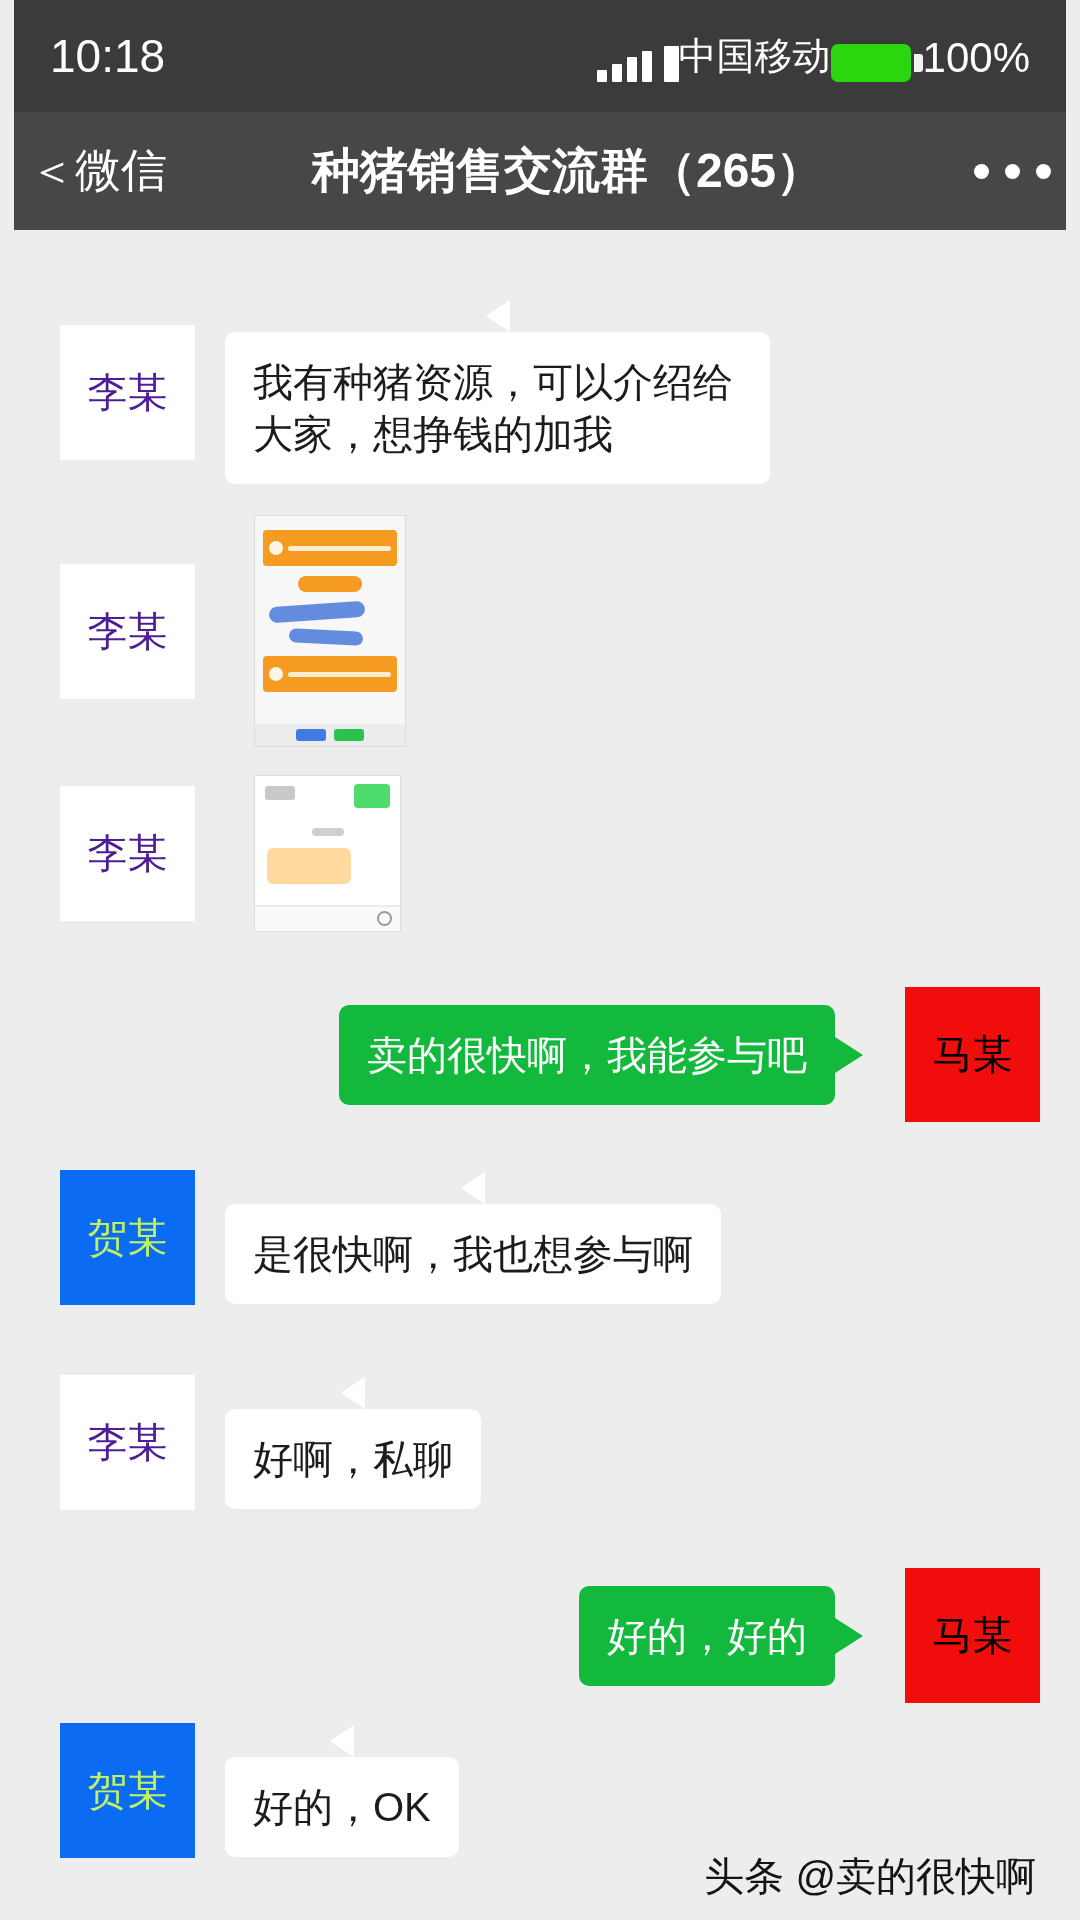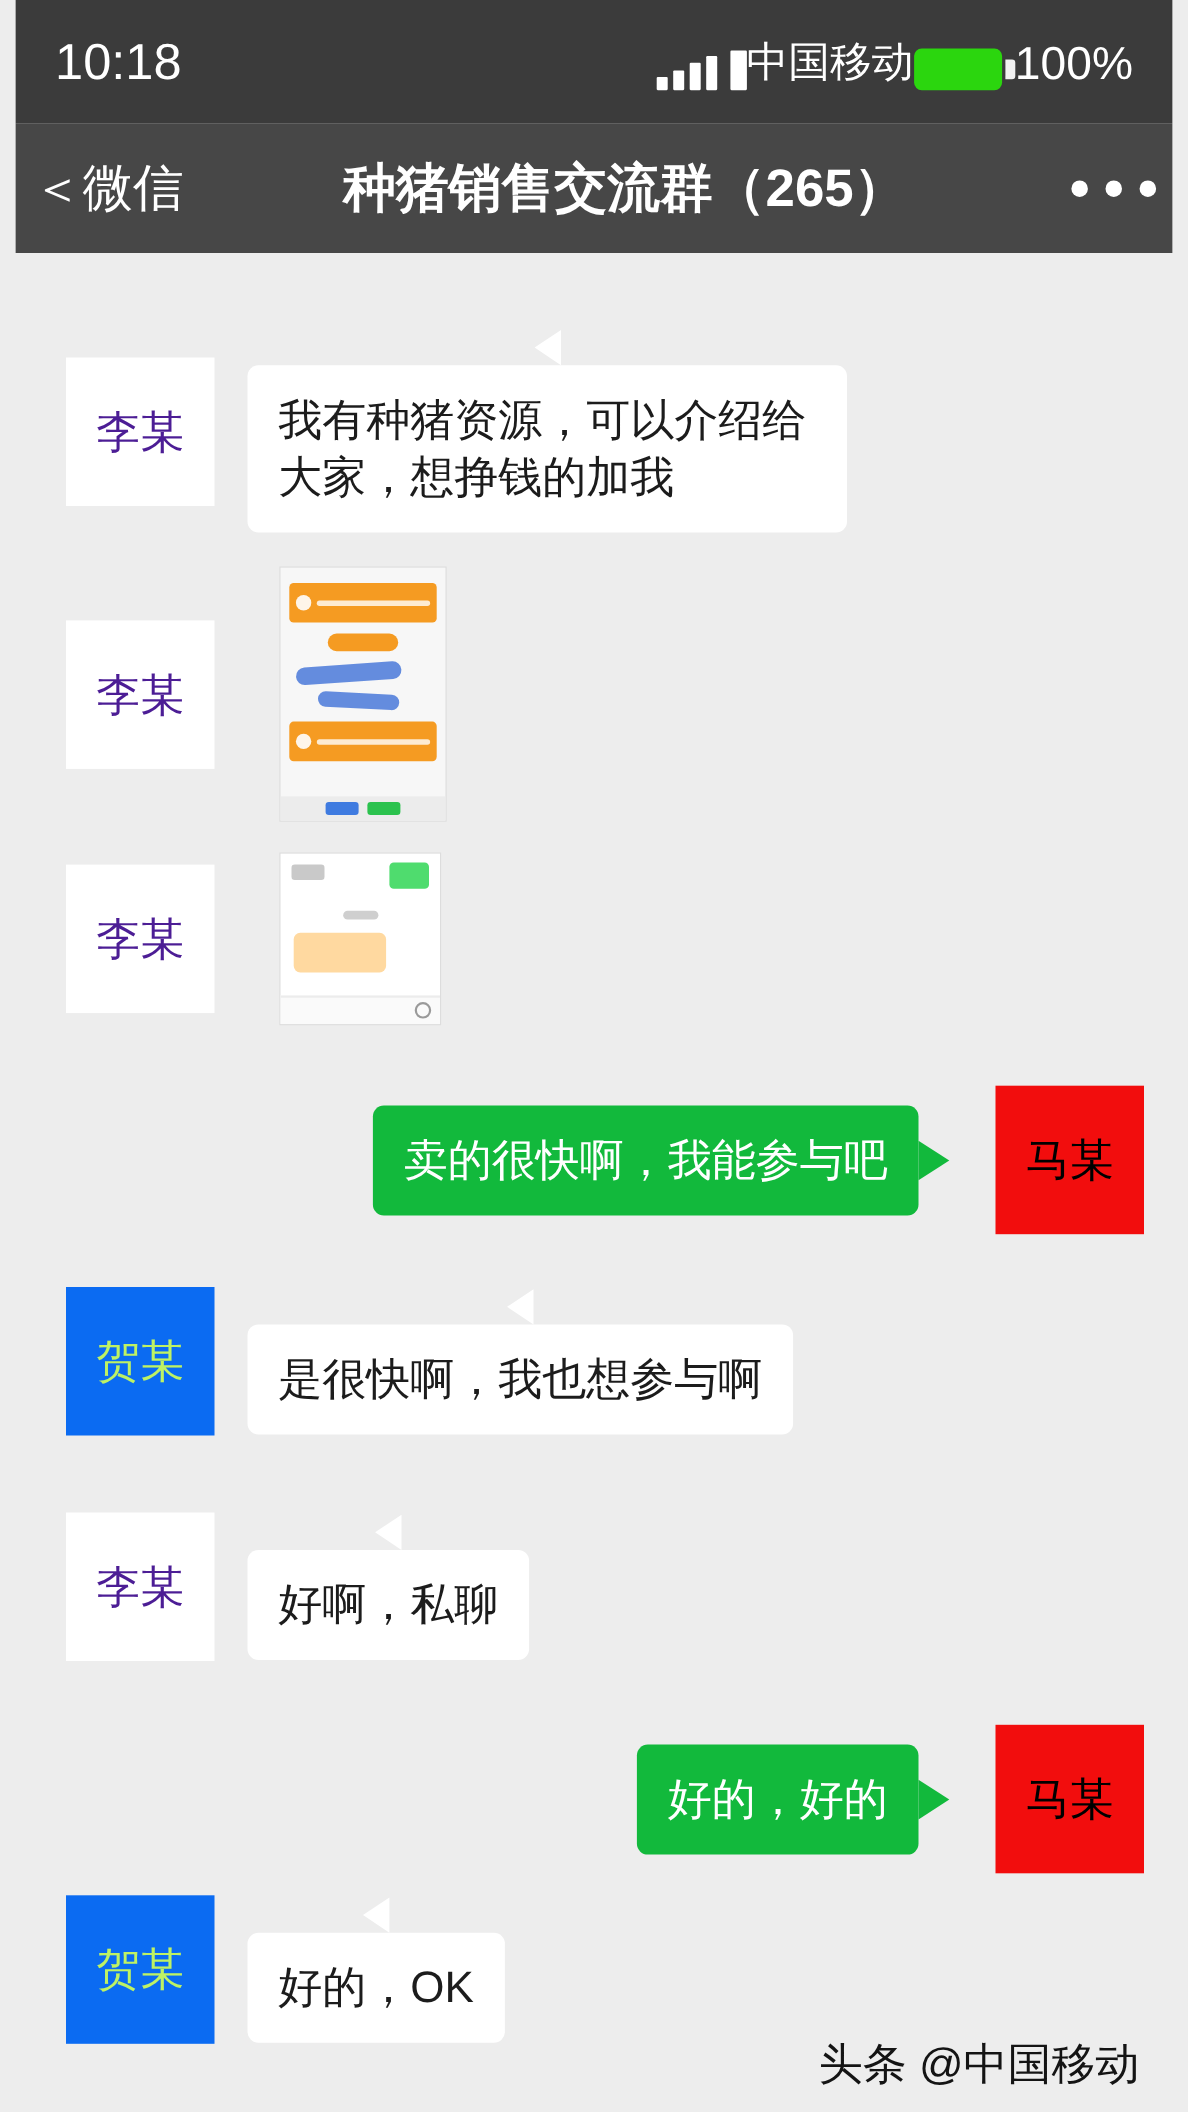--- a/index.html
+++ b/index.html
@@ -196,15 +196,15 @@
   </div>
 
   <div class="row left r8">
     <div class="avatar avatar-he">贺某</div>
     <div class="bubble-group">
       <div class="tail tail-left"></div>
       <div class="bubble bubble-left">好的，OK</div>
     </div>
   </div>
 
-  <div class="watermark">头条 @中国移动</div>
+  <div class="watermark">头条 @卖的很快啊</div>
 
 </div>
 
 </body></html>

